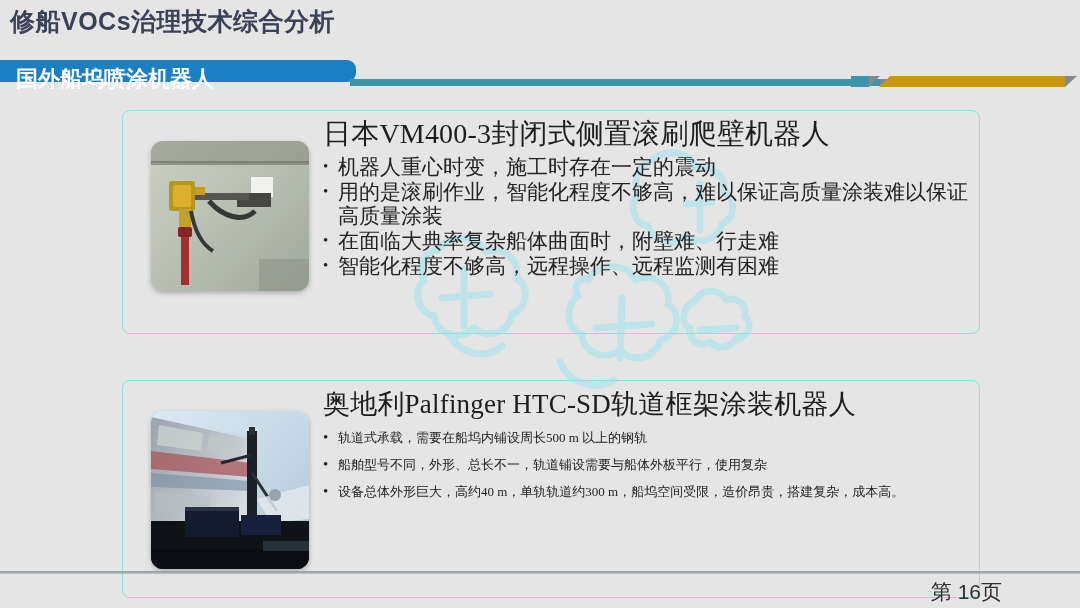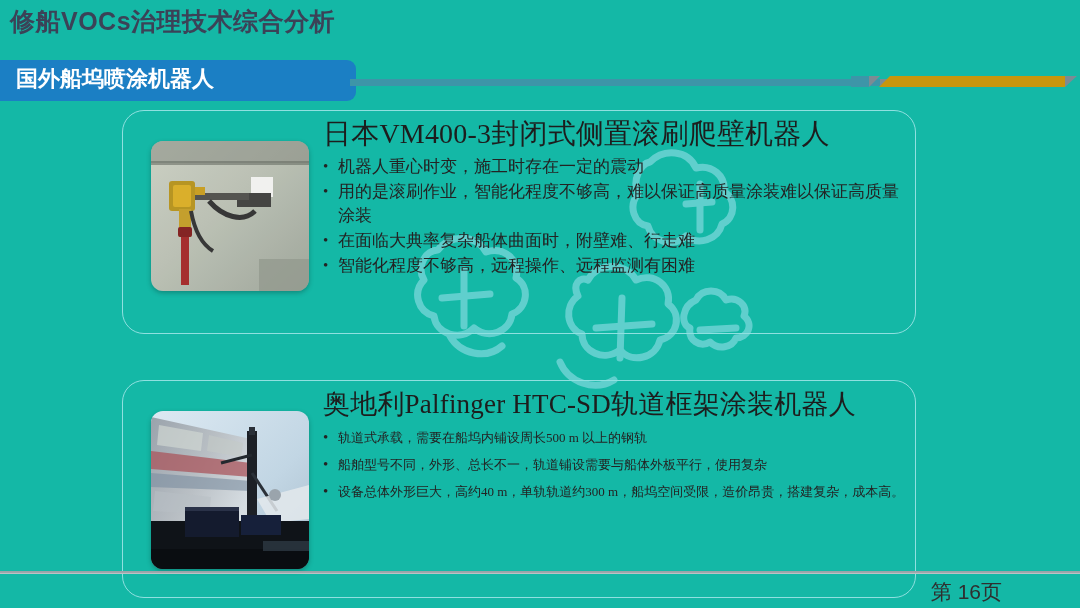--- a/index.html
+++ b/index.html
@@ -8,21 +8,21 @@
     padding: 0;
     background: #ffffff;
   }
   body {
     font-family: "Liberation Sans", "DejaVu Sans", sans-serif;
   }
   #slide {
     position: relative;
     width: 1080px;
     height: 608px;
-    background: #14b8a6;
+    background: #e5e5e5;
     overflow: hidden;
   }
 
   
   .slide-title {
     position: absolute;
     left: 10px;
     top: 4px;
     font-size: 25px;
     font-weight: bold;
@@ -32,21 +32,21 @@
     white-space: nowrap;
     font-family: "Liberation Sans", "DejaVu Sans", sans-serif;
   }
 
   
   .section-tab {
     position: absolute;
     left: 0px;
     top: 60px;
     width: 356px;
-    height: 41px;
+    height: 22px;
     background: #1b7fc4;
     border-top-right-radius: 9px;
     border-bottom-right-radius: 9px;
     box-sizing: border-box;
   }
   .section-tab-label {
     position: absolute;
     left: 16px;
     top: 5px;
     font-size: 22px;
@@ -129,23 +129,23 @@
     width: 420px;
     height: 330px;
     pointer-events: none;
     opacity: 0.55;
   }
 
   
   .card {
     position: absolute;
     left: 122px;
-    width: 794px;
+    width: 858px;
     border: 1.6px solid #8fe0e0;
-    border-radius: 22px;
+    border-radius: 8px;
     background: transparent;
     box-sizing: border-box;
   }
   #card-1 { top: 110px; height: 224px; }
   #card-2 { top: 354px; height: 218px; margin-top: 26px; }
 
   .card-photo {
     position: absolute;
     left: 28px;
     width: 158px;
@@ -179,21 +179,21 @@
   }
 
   ul.bullets {
     list-style: none;
     margin: 0;
     padding: 0;
   }
   ul.bullets li {
     position: relative;
     font-family: "Liberation Serif", "DejaVu Serif", serif;
-    font-size: 17px;
+    font-size: 21px;
     line-height: 24px;
     color: #232323;
     padding-left: 15px;
     margin-bottom: 1px;
   }
   ul.bullets li::before {
     content: "\2022";
     position: absolute;
     left: 0;
     top: -1px;

